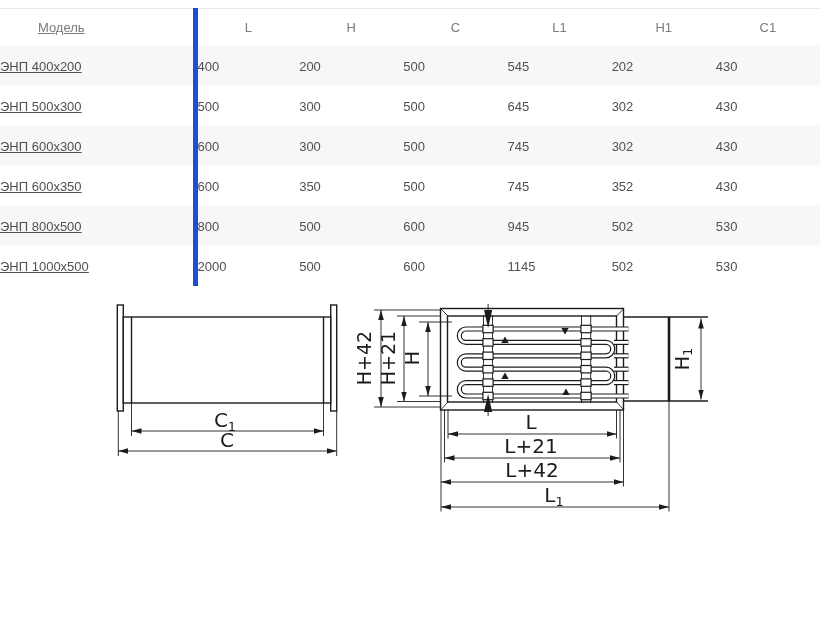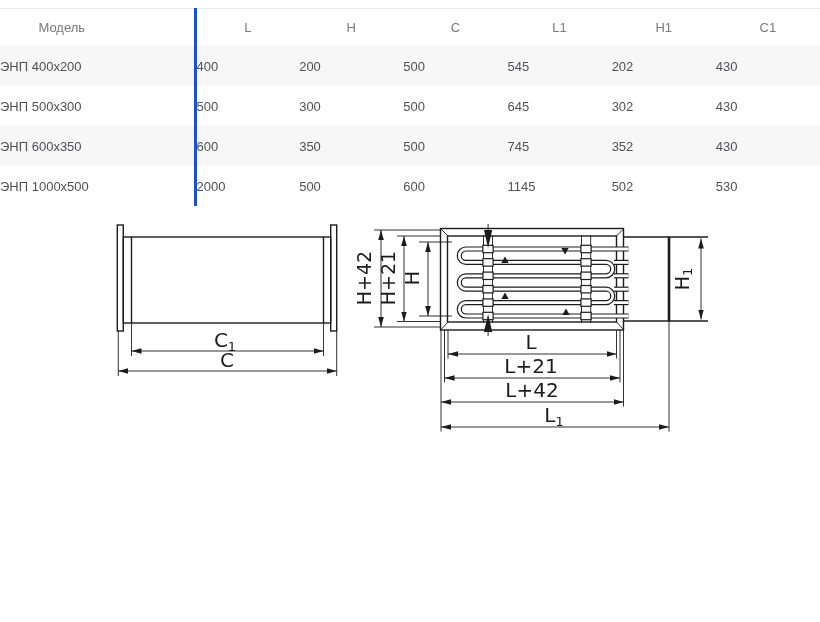--- a/index.html
+++ b/index.html
@@ -3,21 +3,21 @@
 <meta charset="utf-8">
 <style>
   html,body{margin:0;padding:0;background:#fff;}
   body{width:820px;height:622px;overflow:hidden;font-family:"Liberation Sans",sans-serif;}
   .page{width:820px;height:622px;}
 
   table.spec{border-collapse:collapse;table-layout:fixed;width:820px;margin-top:8px;border-top:1px solid #e8e8e8;}
   col.c-model{width:195px;}
   th{font-weight:normal;color:#7b7b7b;font-size:13px;height:37px;text-align:center;padding:0;}
   td{color:#515155;font-size:13px;height:40px;text-align:left;padding:0;}
-  th:first-child,td:first-child{border-right:3px solid #1d4ed8;padding-right:70px;}
+  th:first-child,td:first-child{border-right:5px solid #1d4ed8;padding-right:70px;text-decoration:underline;}
   tbody tr:nth-child(odd){background:#f7f7f8;}
 
   .drawings{margin-top:9px;height:247px;}
   svg{display:block;}
   .ln{fill:none;stroke:#1c1c1c;stroke-width:1.4;}
   .lnw{fill:#fff;stroke:#1c1c1c;stroke-width:1.4;}
   .thin{fill:none;stroke:#1c1c1c;stroke-width:0.9;}
   .dim{fill:none;stroke:#1c1c1c;stroke-width:0.9;marker-start:url(#ar);marker-end:url(#ar);}
   .thick{fill:none;stroke:#1c1c1c;stroke-width:2.6;}
   .tube-o{fill:none;stroke:#1c1c1c;stroke-width:5.2;}
@@ -67,27 +67,45 @@
         <tr>
           <td>ЭНП 500x300</td>
           <td>500</td>
           <td>300</td>
           <td>500</td>
           <td>645</td>
           <td>302</td>
           <td>430</td>
         </tr>
         <tr>
+          <td>ЭНП 600x300</td>
+          <td>600</td>
+          <td>300</td>
+          <td>500</td>
+          <td>745</td>
+          <td>302</td>
+          <td>430</td>
+        </tr>
+        <tr>
           <td>ЭНП 600x350</td>
           <td>600</td>
           <td>350</td>
           <td>500</td>
           <td>745</td>
           <td>352</td>
           <td>430</td>
+        </tr>
+        <tr>
+          <td>ЭНП 800x500</td>
+          <td>800</td>
+          <td>500</td>
+          <td>600</td>
+          <td>945</td>
+          <td>502</td>
+          <td>530</td>
         </tr>
         <tr>
           <td>ЭНП 1000x500</td>
           <td>2000</td>
           <td>500</td>
           <td>600</td>
           <td>1145</td>
           <td>502</td>
           <td>530</td>
         </tr>

